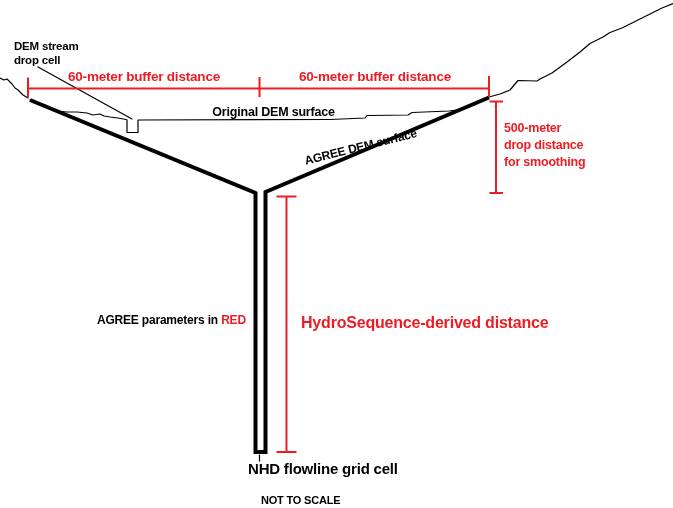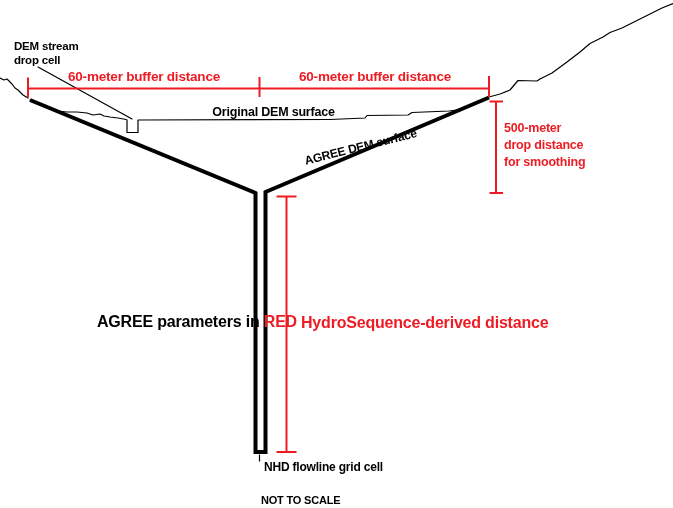--- a/index.html
+++ b/index.html
@@ -27,24 +27,24 @@
     white-space:nowrap;
   }
   .red-text{color:var(--annotation-red);}
   .pre{white-space:pre-line;}
   .dem-stream{left:14px;top:39px;font-size:11.5px;line-height:14px;}
   .buffer-left{left:28px;top:69px;width:232px;text-align:center;font-size:13.5px;}
   .buffer-right{left:260px;top:69px;width:230px;text-align:center;font-size:13.5px;}
   .original-dem{left:196px;top:105px;width:155px;text-align:center;font-size:12.5px;}
   .agree-dem{left:303px;top:154px;font-size:12px;transform:rotate(-14deg);transform-origin:left top;}
   .drop-label{left:504px;top:120px;font-size:12.5px;line-height:17px;}
-  .agree-params{left:97px;top:313px;font-size:16px;}
+  .agree-params{left:97px;top:313px;font-size:12px;}
   .agree-params .red-word{margin-left:0.27em;}
   .hydro-label{left:301px;top:314px;font-size:16px;}
-  .nhd-label{left:264px;top:460px;font-size:12px;}
+  .nhd-label{left:248px;top:460px;font-size:15px;}
   .not-to-scale{left:228px;top:494px;font-size:11px;margin-left:33px;}
 </style>
 </head>
 <body>
 
 <div class="stage">
 
   <svg class="diagram" viewBox="0 0 673 508" aria-hidden="true">
 
     <path class="black-thin" d="M0,78 L4,80 L7,79 L12,84 L15,88 L18,90 L23,95 L28,98"></path>

